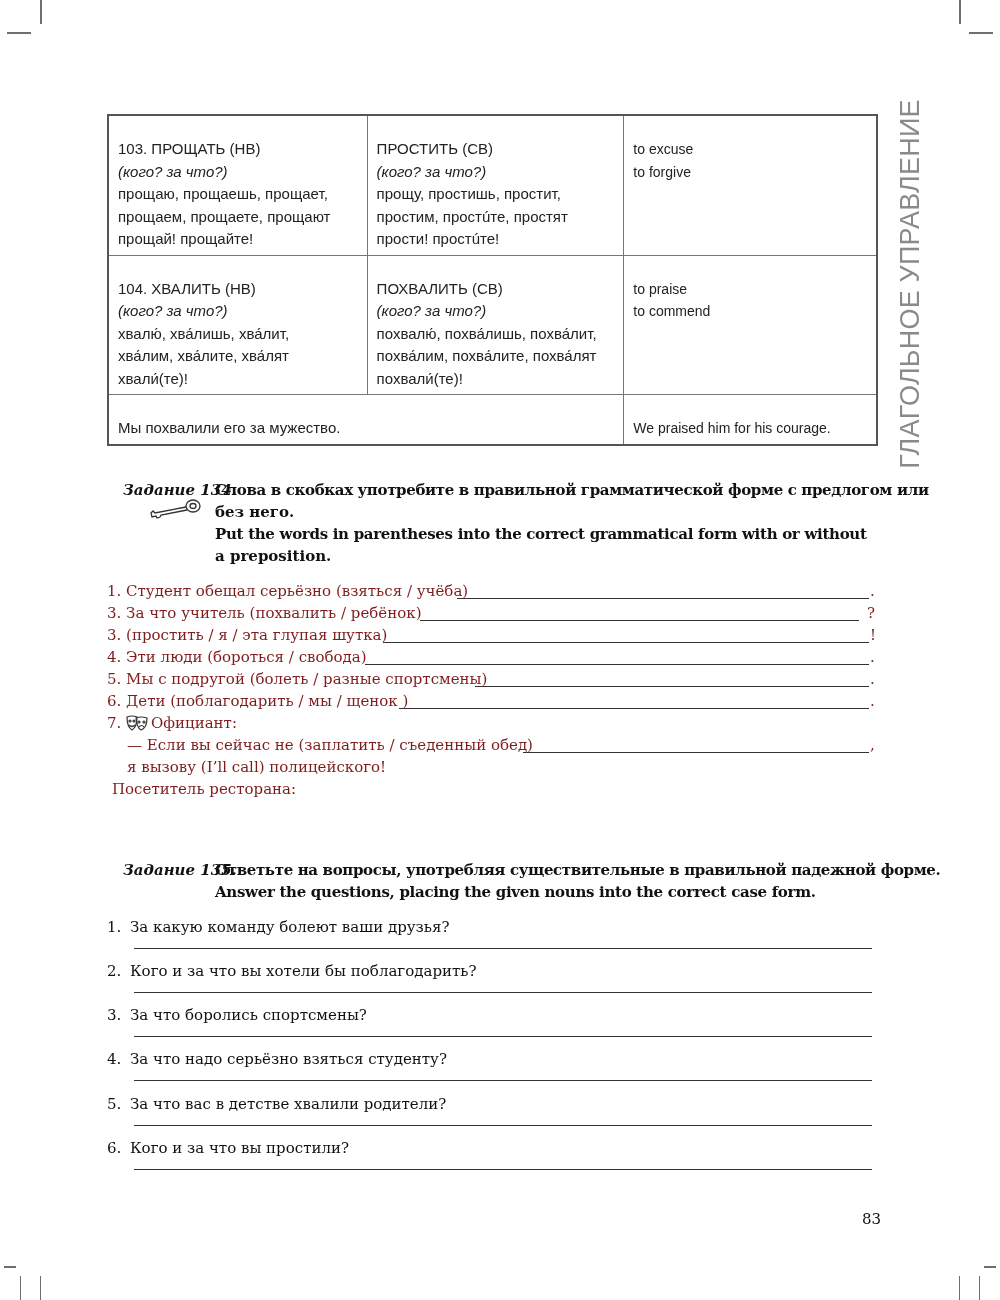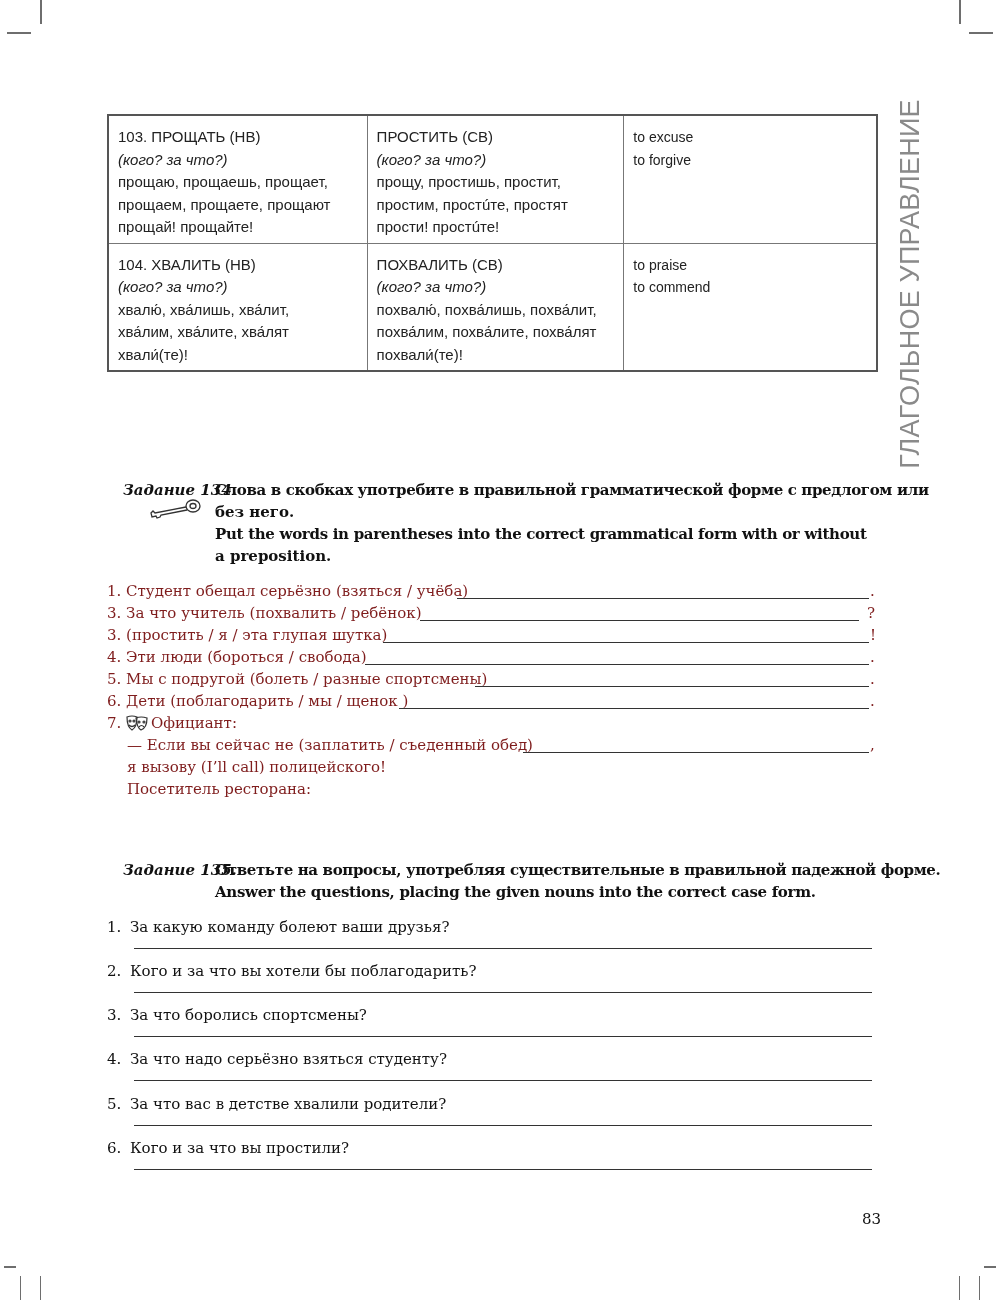--- a/index.html
+++ b/index.html
@@ -4,21 +4,21 @@
 <style>
   html, body { margin:0; padding:0; background:#ffffff; }
   body { width:1000px; height:1300px; position:relative; overflow:hidden; color:#1a1a1a; }
   .crop { position:absolute; background:#6e6e6e; }
   .sans { font-family:"Liberation Sans", "DejaVu Sans", sans-serif; }
   .serif { font-family:"DejaVu Serif", "Liberation Serif", serif; }
 
   
   table.verbs { position:absolute; left:107px; top:114px; width:771px; border-collapse:collapse;
     border:2px solid #555; font-size:15px; line-height:22.5px; color:#222; }
-  table.verbs td { border:1px solid #777; vertical-align:top; padding:10px 9px 4px 9px; }
+  table.verbs td { border:1px solid #777; vertical-align:top; padding:22px 9px 4px 9px; }
   table.verbs td.c1 { width:240px; }
   table.verbs td.c2 { width:238px; }
   table.verbs td.c3 { width:236px; font-size:14px; }
   table.verbs td.ex3 { font-size:14px; text-align:justify; }
   .it { font-style:italic; }
   .line { display:block; white-space:nowrap; }
 
   .side-title { position:absolute; left:880px; top:114px; width:60px; height:340px; }
   .side-title span { position:absolute; left:50%; top:50%; transform:translate(-50%,-50%) rotate(-90deg);
     white-space:nowrap; font-size:27px; color:#8a8a8a; letter-spacing:0.2px; }
@@ -90,20 +90,24 @@
       <span class="line">ПОХВАЛИТЬ (СВ)</span>
       <span class="line it">(кого? за что?)</span>
       <span class="line">похвалю́, похва́лишь, похва́лит,</span>
       <span class="line">похва́лим, похва́лите, похва́лят</span>
       <span class="line">похвали́(те)!</span>
     </td>
     <td class="c3">
       <span class="line">to praise</span>
       <span class="line">to commend</span>
     </td>
+  </tr>
+  <tr>
+    <td colspan="2">Мы похвалили его за мужество.</td>
+    <td class="ex3">We praised him for his courage.</td>
   </tr>
 </tbody>
   </table>
 
 <div class="side-title sans">
   <span>ГЛАГОЛЬНОЕ УПРАВЛЕНИЕ</span>
 </div>
 
 <svg class="wedge" style="left:106px;top:484px;" width="110" height="40" viewBox="0 0 110 40">
   <polygon points="0,6 108,4 4,38" fill="#d8d8d8"></polygon>
@@ -174,21 +178,21 @@
   </div>
   <div class="ex-item">
     <span style="position:absolute;left:20px;">— Если вы сейчас не (заплатить / съеденный обед)</span>
     <span class="blank" style="left:416px;width:346px;top:2px;"></span>
     <span class="endp" style="left:763px;">,</span>
   </div>
   <div class="ex-item">
     <span style="position:absolute;left:20px;">я вызову (I’ll call) полицейского!</span>
   </div>
   <div class="ex-item">
-    <span style="position:absolute;left:20px;">Посетитель ресторана:</span>
+    <span style="position:absolute;left:5px;">Посетитель ресторана:</span>
   </div>
 </div>
 
 <svg class="wedge" style="left:106px;top:864px;" width="110" height="36" viewBox="0 0 110 36">
   <polygon points="0,6 108,4 4,34" fill="#d8d8d8"></polygon>
 </svg>
 <div class="task-head serif" style="top:859px;">
   <span class="label">Задание 135.</span>
   <div class="body">
     <div style="white-space:nowrap;letter-spacing:-0.35px;">Ответьте на вопросы, употребляя существительные в правильной падежной форме.</div>

